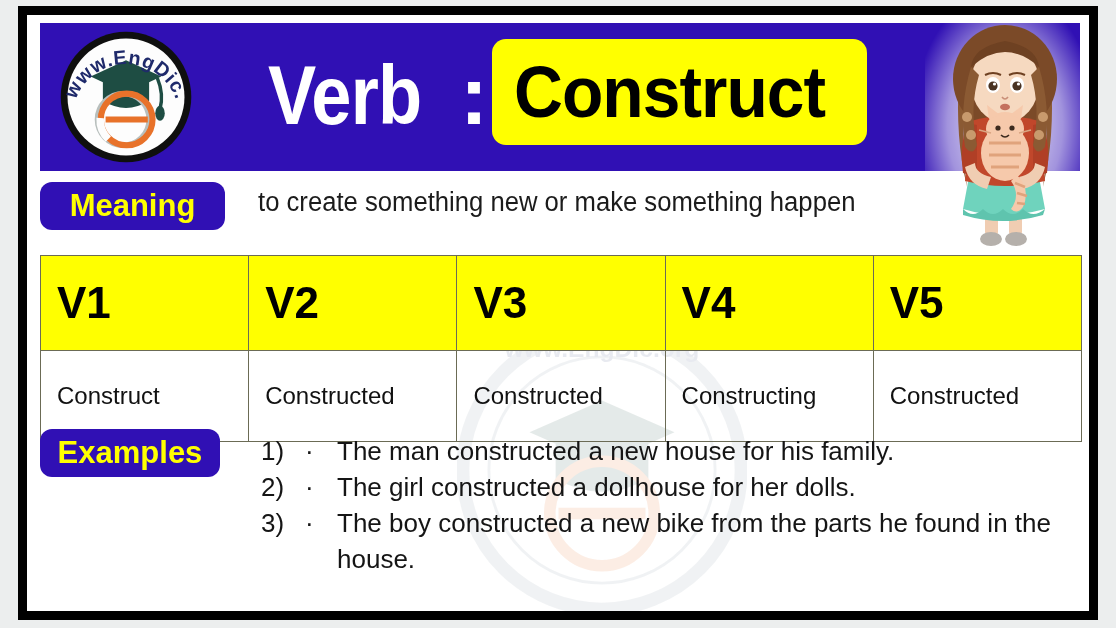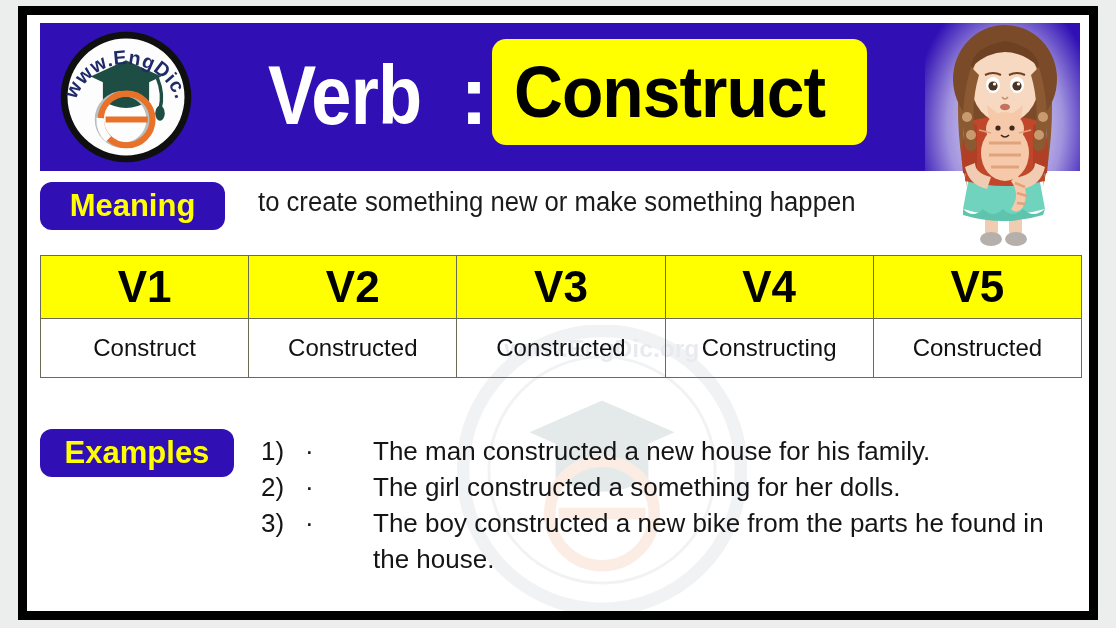--- a/index.html
+++ b/index.html
@@ -170,22 +170,21 @@
     position: absolute;
     left: 13px;
     top: 240px;
     width: 1042px;
     z-index: 3;
     border-collapse: collapse;
     table-layout: fixed;
   }
   #verb-table td {
     border: 1px solid #6b6b55;
-    text-align: center;
-    padding: 0;
+    padding: 16px;
   }
   #verb-table tr.head td {
     background: #ffff00;
     height: 62px;
     font-size: 44px;
     font-weight: bold;
     color: #000000;
     font-family: "Liberation Sans Narrow", "Liberation Sans", sans-serif;
   }
   #verb-table tr.body td {
@@ -194,21 +193,21 @@
     font-size: 24px;
     color: #111111;
     font-family: "Liberation Sans Narrow", "Liberation Sans", sans-serif;
   }
 
   
   #examples-pill {
     position: absolute;
     left: 13px;
     top: 414px;
-    width: 194px;
+    width: 180px;
     height: 48px;
     font-size: 31px;
     z-index: 3;
   }
   #examples-list {
     position: absolute;
     left: 234px;
     top: 418px;
     width: 790px;
     z-index: 3;
@@ -224,21 +223,20 @@
   .ex-num {
     width: 44px;
     flex: 0 0 44px;
   }
   .ex-dot {
     width: 32px;
     flex: 0 0 32px;
   }
   .ex-text {
     flex: 1 1 auto;
-    margin-left: 36px;
   }
 </style>
 </head>
 <body>
 
 <div id="page">
   <div id="frame">
     <div id="inner">
 
       <svg id="watermark" viewBox="0 0 200 200">
@@ -369,21 +367,21 @@
 
       <div id="examples-list">
         <div class="ex-row">
           <span class="ex-num">1)</span>
           <span class="ex-dot">·</span>
           <span class="ex-text">The man constructed a new house for his family.</span>
         </div>
         <div class="ex-row">
           <span class="ex-num">2)</span>
           <span class="ex-dot">·</span>
-          <span class="ex-text">The girl constructed a something for her dolls.</span>
+          <span class="ex-text">The girl constructed a dollhouse for her dolls.</span>
         </div>
         <div class="ex-row">
           <span class="ex-num">3)</span>
           <span class="ex-dot">·</span>
           <span class="ex-text">The boy constructed a new bike from the parts he found in the house.</span>
         </div>
       </div>
 
     </div>
   </div>

